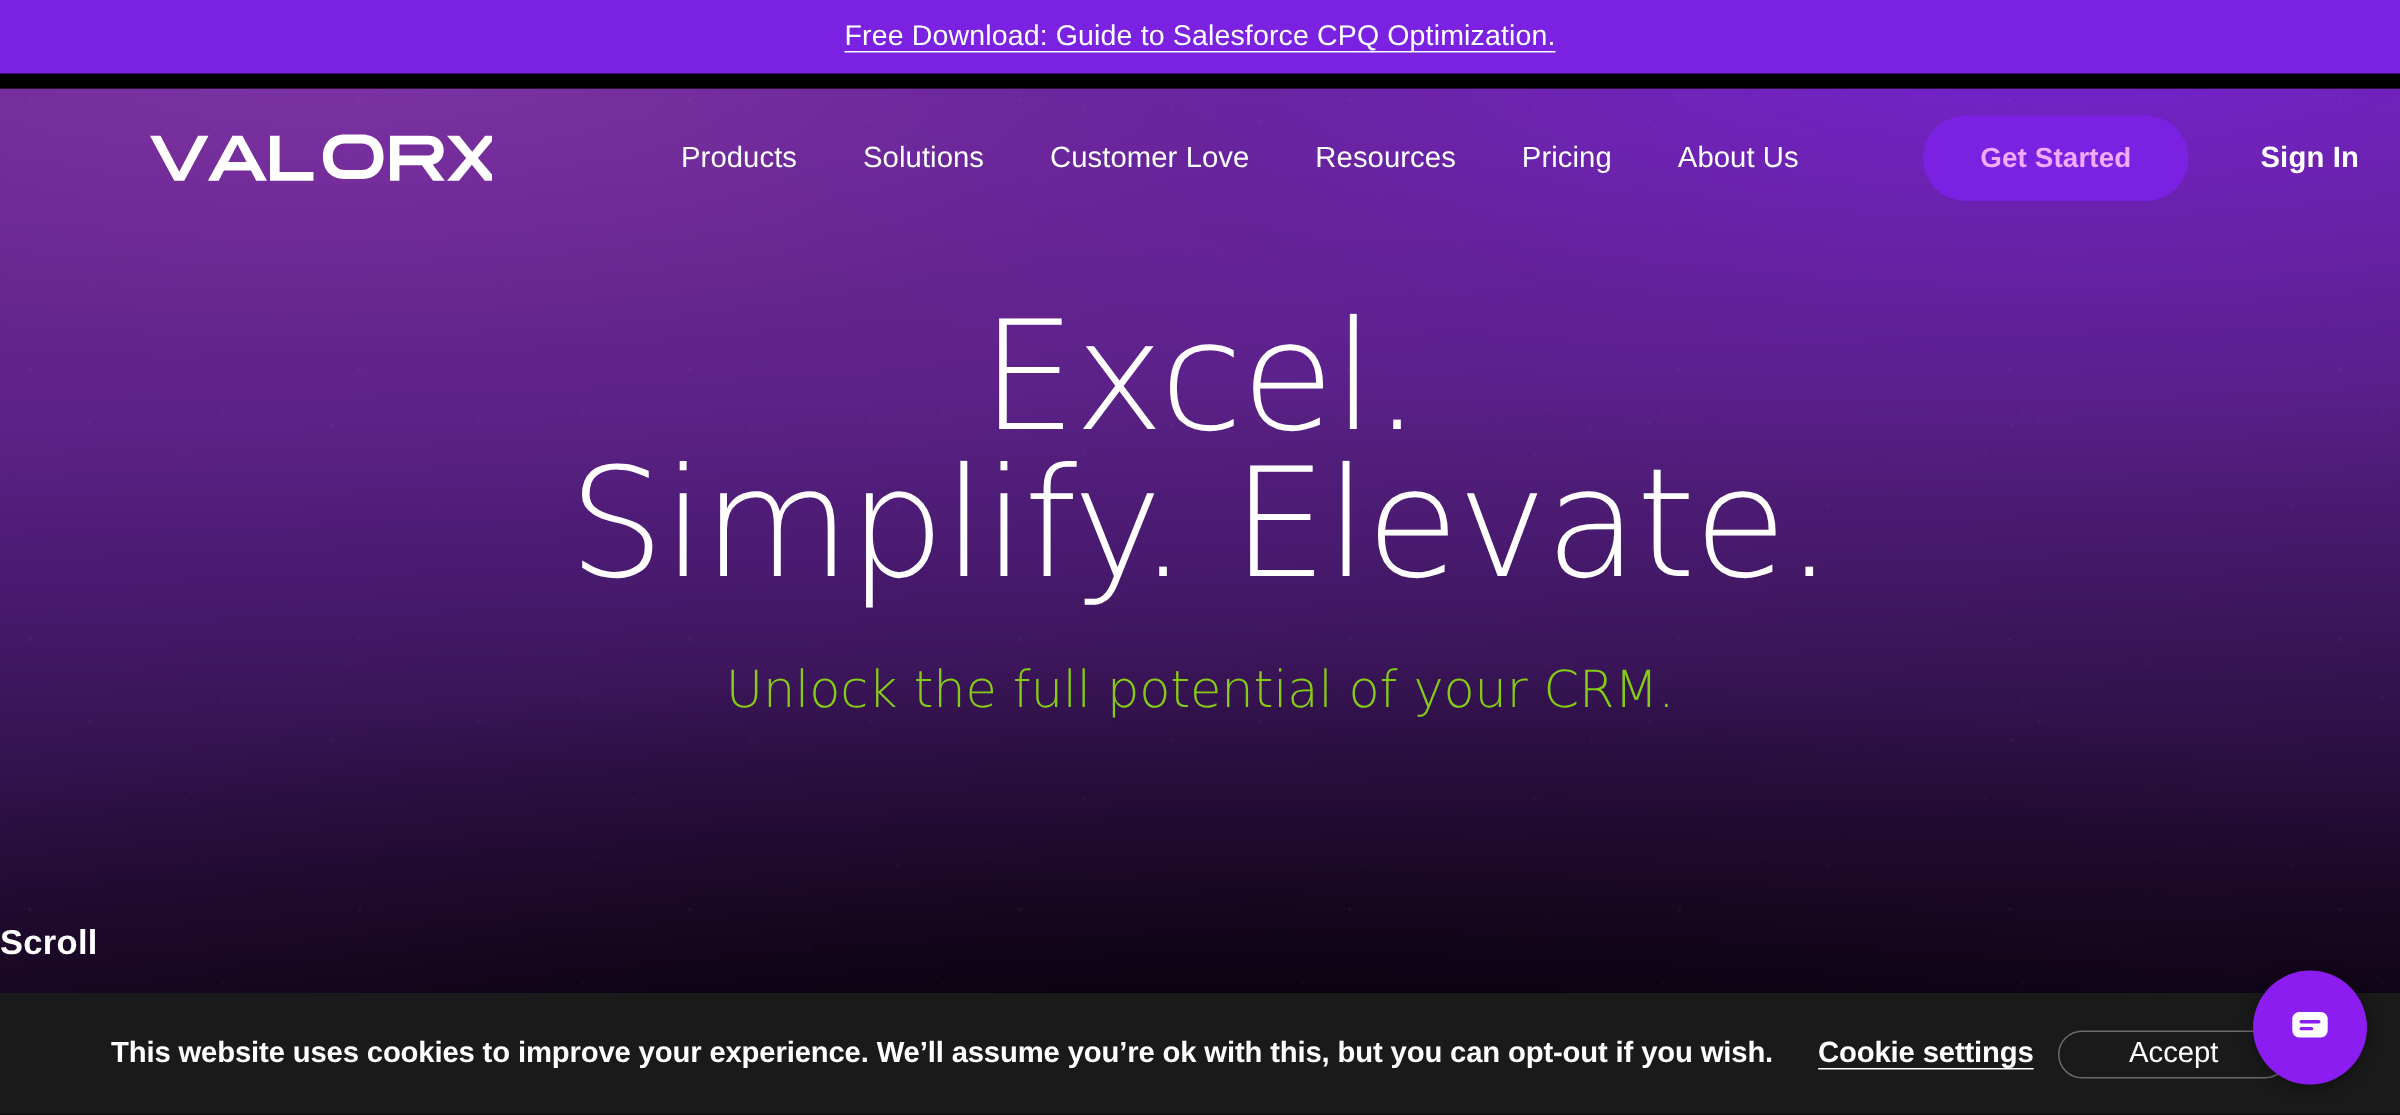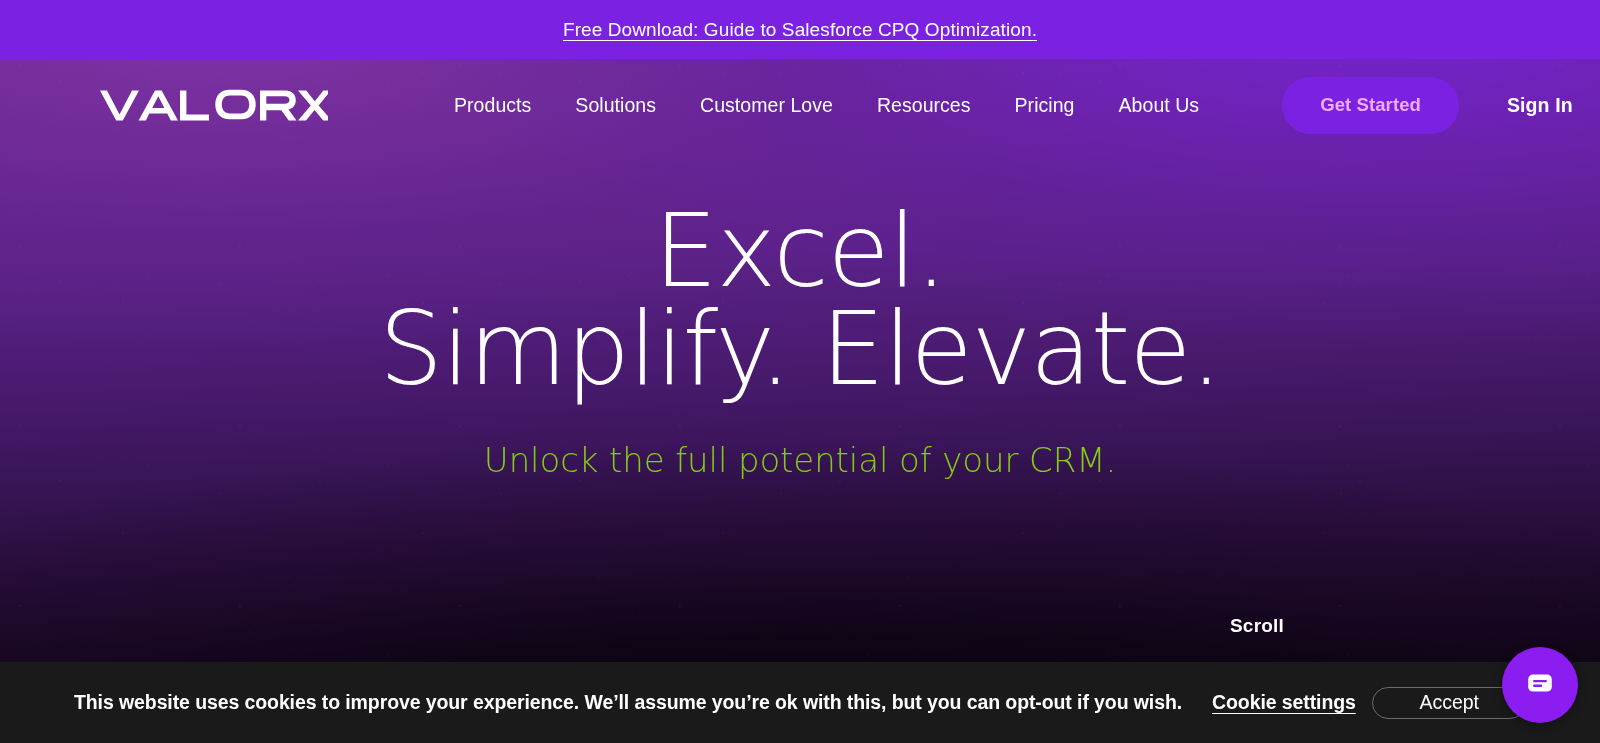--- a/index.html
+++ b/index.html
@@ -6,21 +6,21 @@
   html, body {
     width:1600px; height:743px;
     overflow:hidden;
     font-family:"Liberation Sans", sans-serif;
     background:#000;
   }
 
   
   #promo-banner{
     position:absolute; top:0; left:0;
-    width:1600px; height:59px;
+    width:1600px; height:49px;
     background:#7B22E2;
     display:flex; align-items:center; justify-content:center;
   }
   #promo-banner a{
     color:#ffffff; font-size:19px; font-weight:500;
     text-decoration:underline; text-underline-offset:4px;
     letter-spacing:.1px;
     font-family:"Liberation Sans", sans-serif;
   }
 
@@ -116,22 +116,22 @@
   #hero-subtitle{
     margin-top:42px;
     color:#84cc16;
     font-size:34px;
     font-weight:300;
     letter-spacing:-0.1px;
     font-family:"DejaVu Sans", sans-serif;
   }
   #scroll-indicator{
     position:absolute; top:556px; left:0; width:1284px;
-    text-align:right; color:#ffffff;
-    font-size:19px; font-weight:700; letter-spacing:.2px;
+    text-align:left; color:#ffffff;
+    font-size:23px; font-weight:700; letter-spacing:.2px;
     z-index:4; cursor:pointer;
   }
 
   
   #cookie-bar{
     position:absolute; left:0; bottom:0;
     width:1600px; height:81px;
     background:#1A1A1A;
     display:flex; align-items:center;
     padding:0 74px 0 74px;

